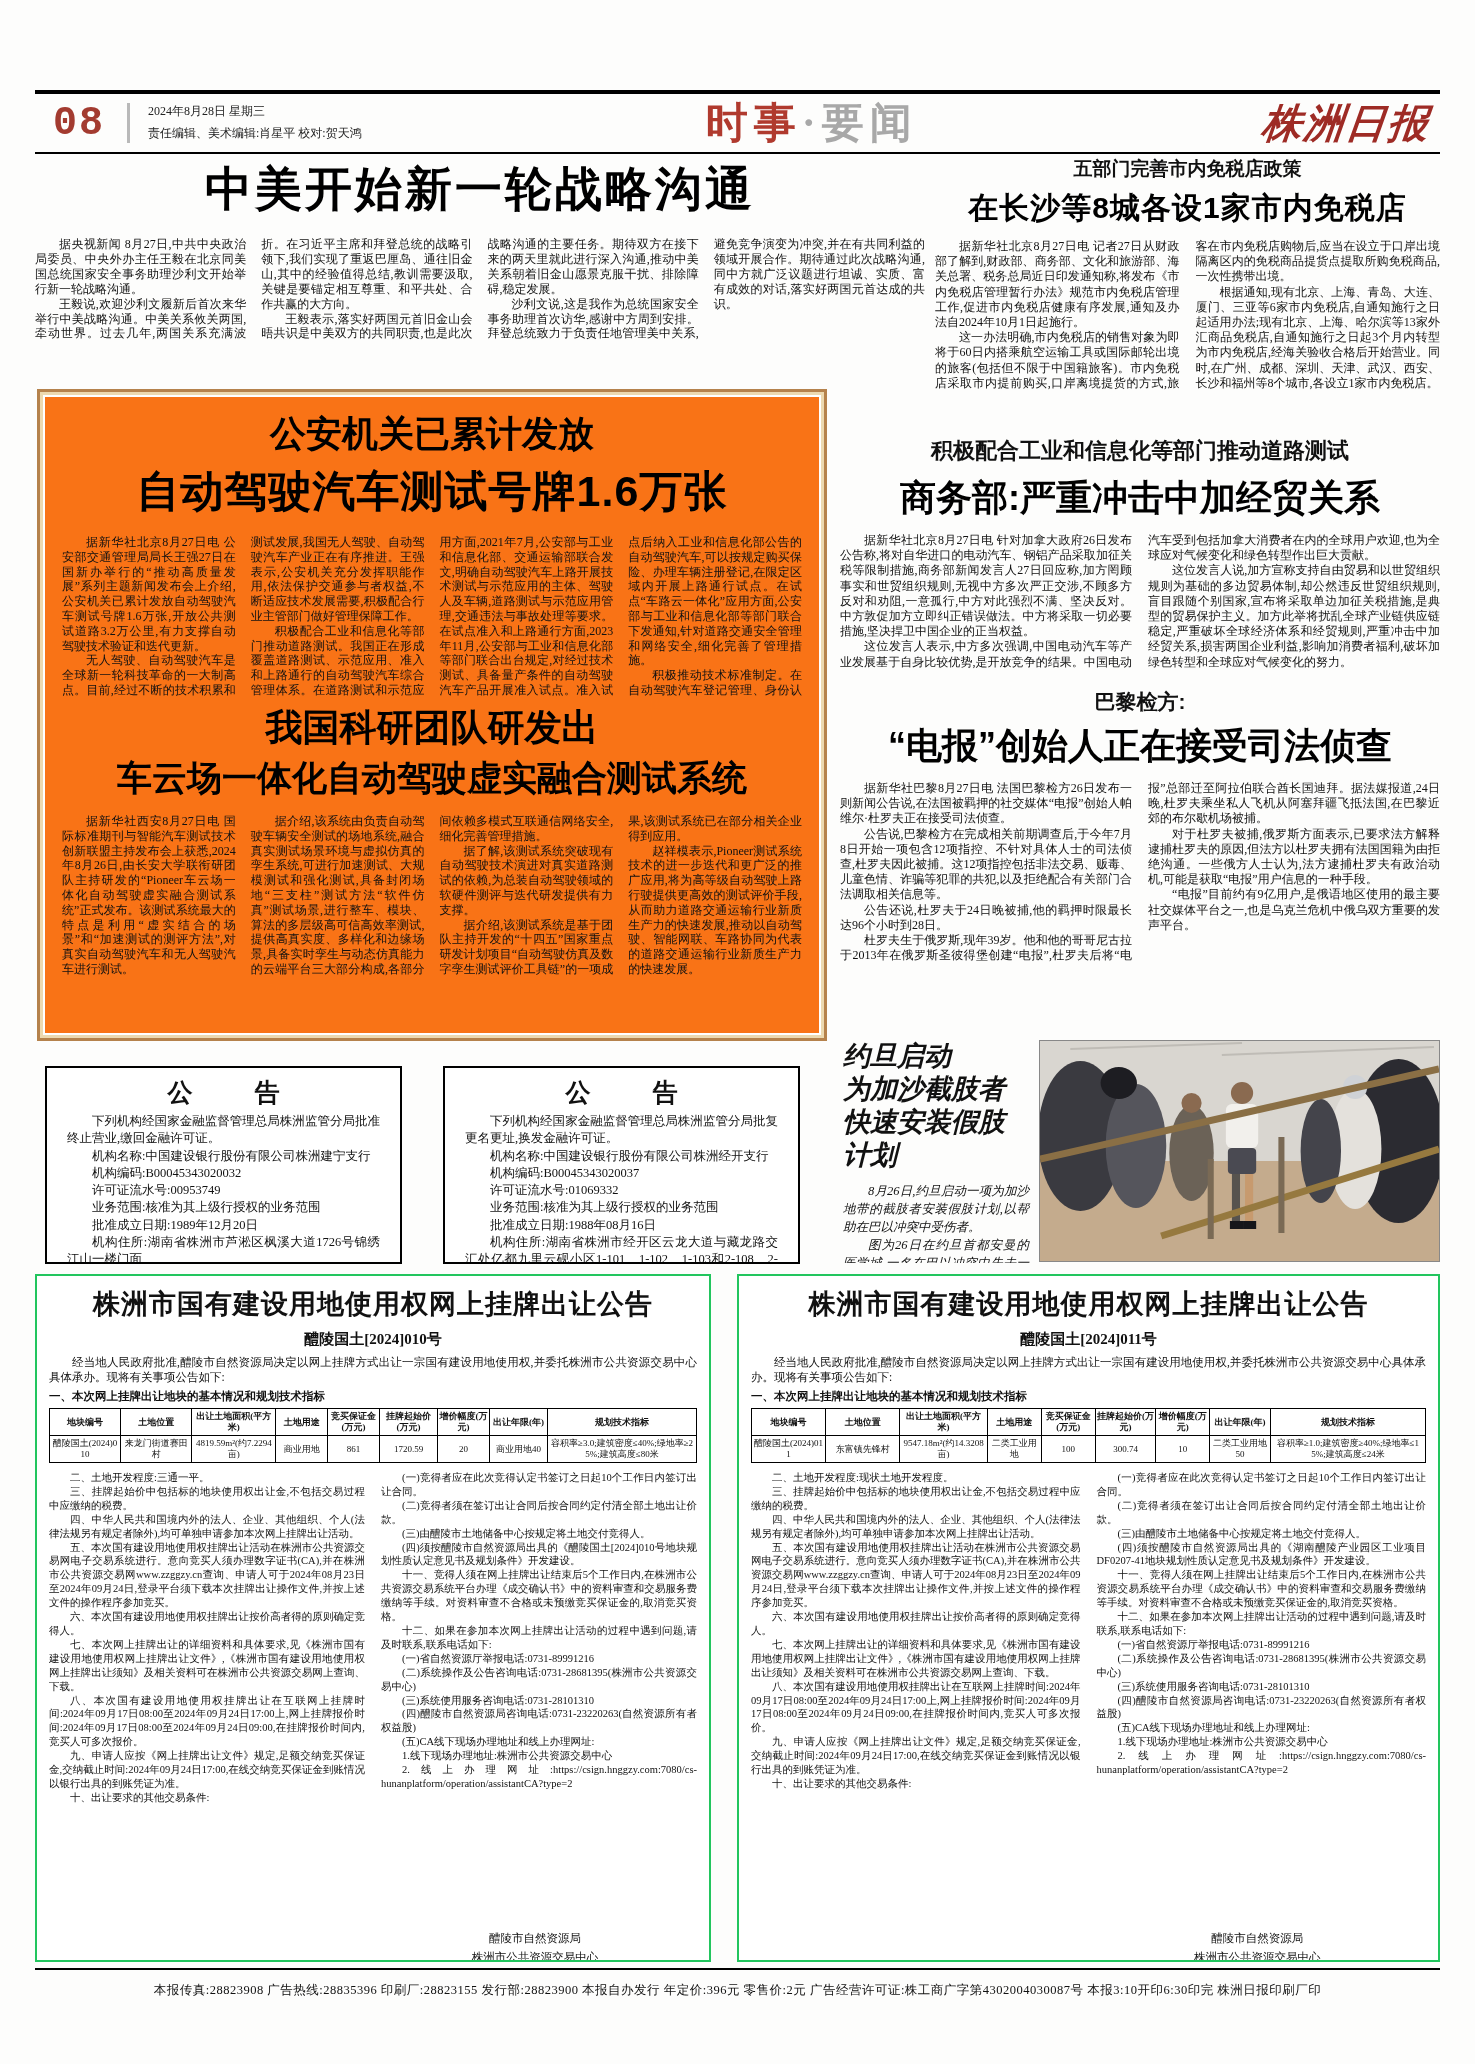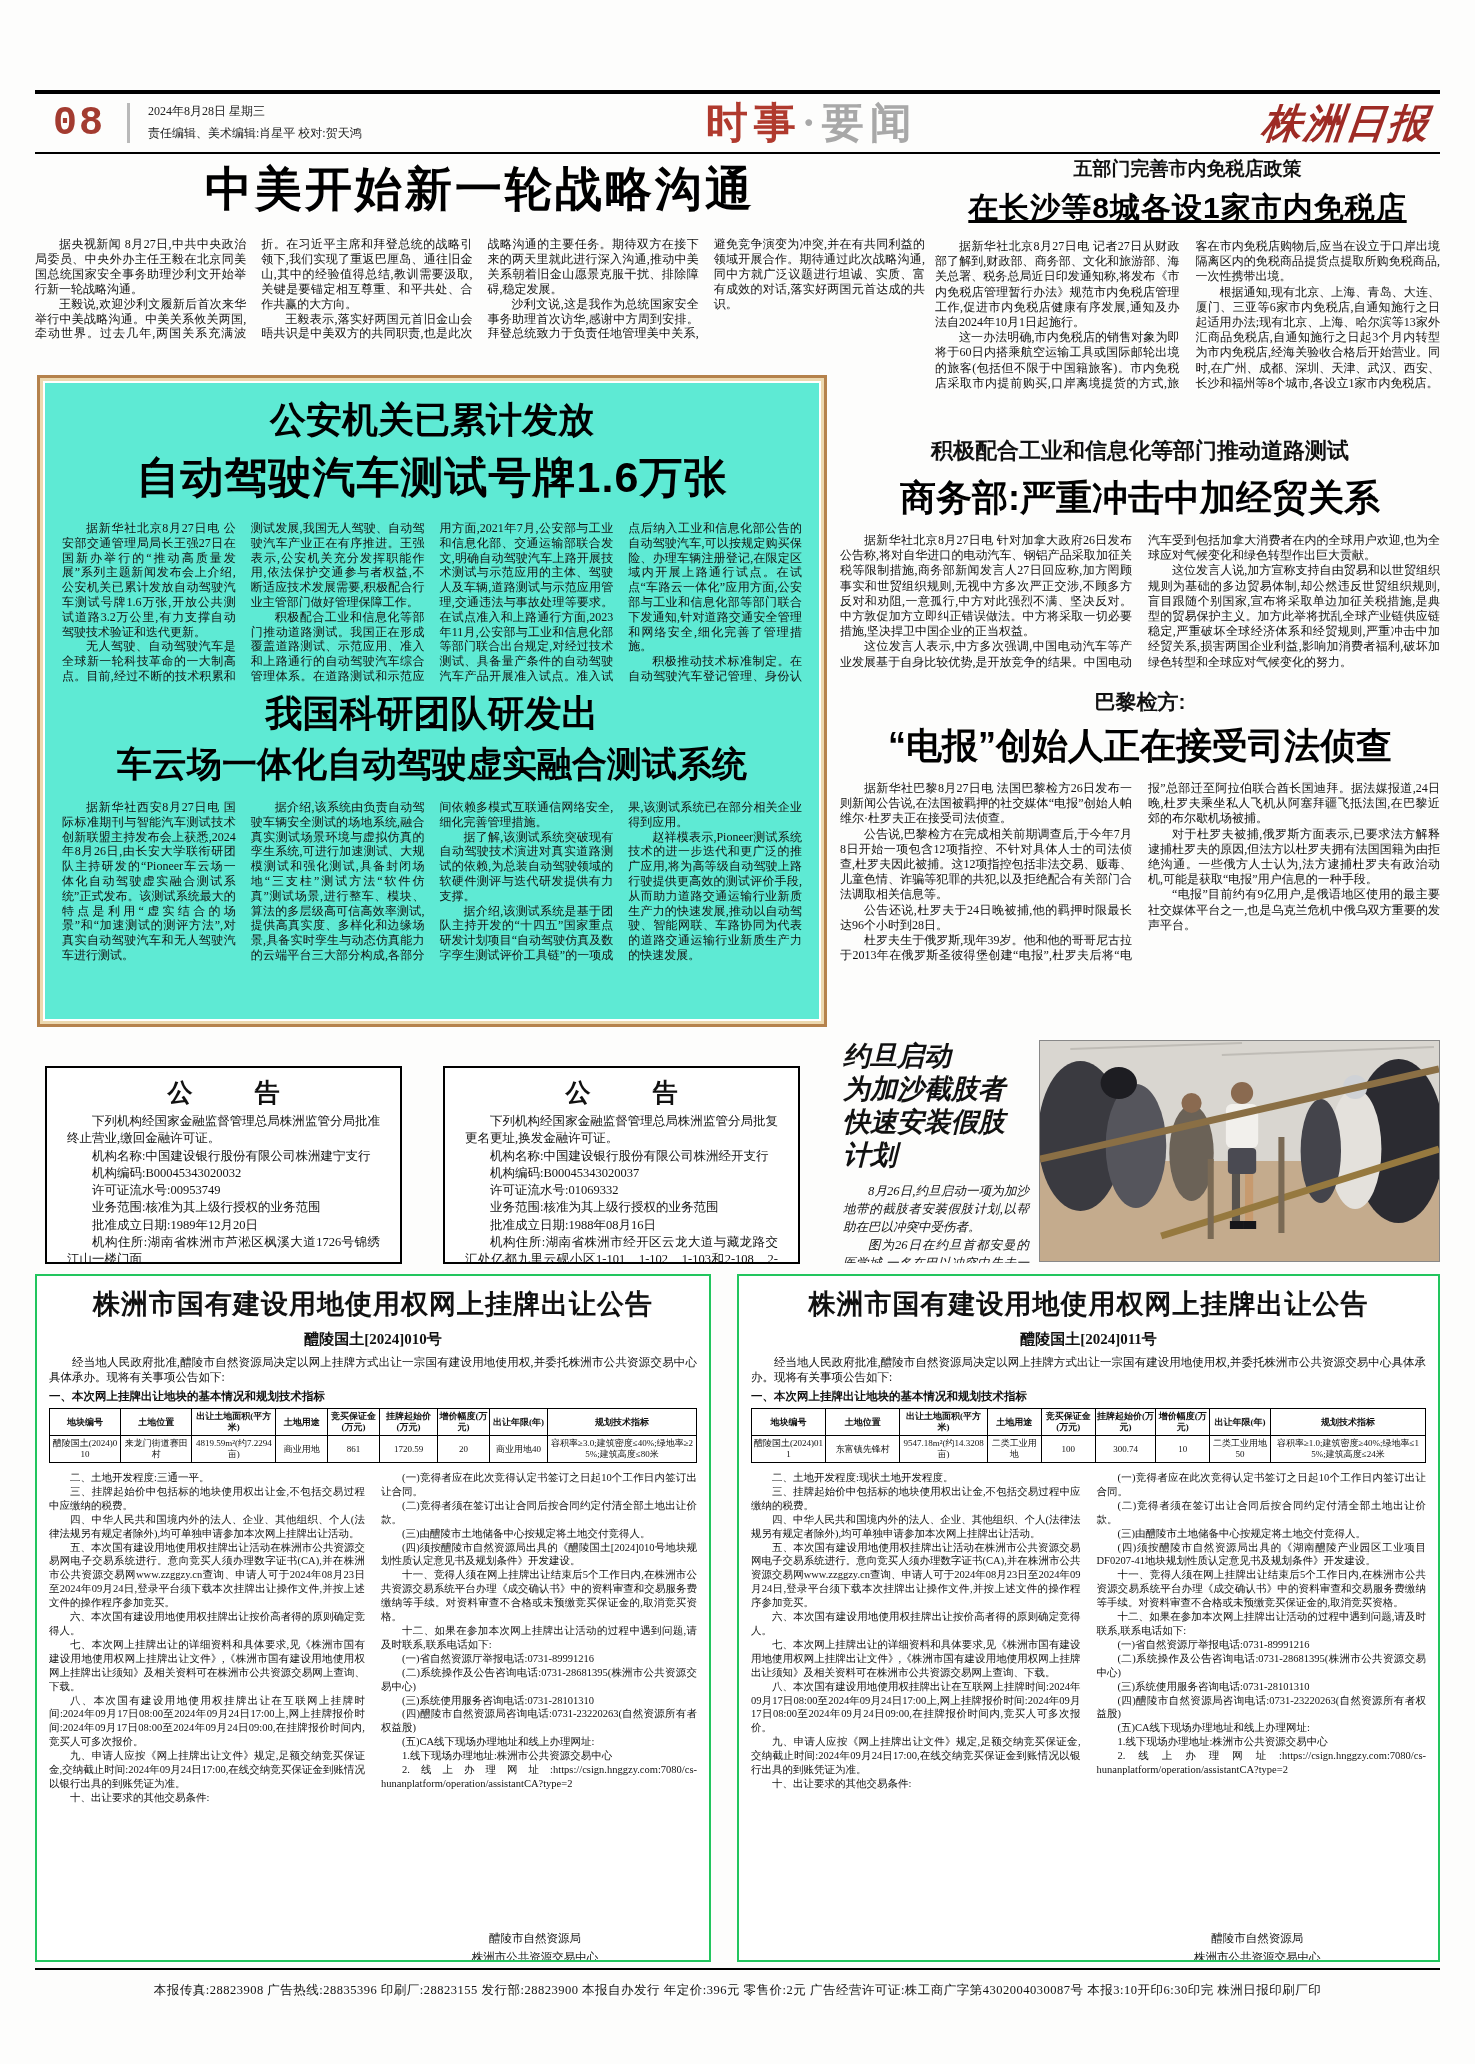--- a/index.html
+++ b/index.html
@@ -30,25 +30,25 @@
   .bodytext .para { text-indent:2em; }
 
   
   .zm { left:0; top:0; width:890px; height:208px; }
   .zm .headline { font-size:47px; letter-spacing:3px; margin:4px 0 16px 0; }
   .zm .bodytext { columns:4; column-gap:15px; font-size:12px; line-height:14.9px; height:118px; }
 
   
   .ms { left:900px; top:0; width:505px; height:272px; }
   .ms .kicker { font-size:19px; margin-top:2px; }
-  .ms .headline { font-size:30px; letter-spacing:1px; margin:6px 0 10px 0;text-decoration:underline; }
+  .ms .headline { font-size:30px; letter-spacing:1px; margin:6px 0 10px 0; }
   .ms .bodytext { columns:2; column-gap:16px; font-size:12px; line-height:15.2px; height:196px; }
 
   
-  .obox { left:2px; top:221px; width:790px; height:652px; border:3px solid #b5824c; box-shadow:0 0 0 3px #ecd9b0 inset, 0 0 0 5px #fff inset; padding:18px 22px; background:#5eead4; }
+  .obox { left:2px; top:235px; width:790px; height:652px; border:3px solid #b5824c; box-shadow:0 0 0 3px #ecd9b0 inset, 0 0 0 5px #fff inset; padding:18px 22px; background:#f97316; }
   .ga-h1 { font-size:36px; } .ga-h2 { font-size:43px; margin-top:4px; letter-spacing:1px; }
   .ga-body { columns:4; column-gap:15px; font-size:12px; line-height:14.8px; height:168px; margin-top:14px; }
   .cy-h1 { font-size:37px; } .cy-h2 { font-size:35px; margin-top:2px; }
   .cy-body { columns:4; column-gap:15px; font-size:12px; line-height:14.8px; height:224px; margin-top:12px; }
 
   
   .sw { left:805px; top:282px; width:600px; height:248px; }
   .sw .kicker { font-size:22px; }
   .sw .headline { font-size:36px; margin:8px 0 10px 0; }
   .sw .bodytext { columns:2; column-gap:16px; font-size:12px; line-height:15.2px; height:168px; }

